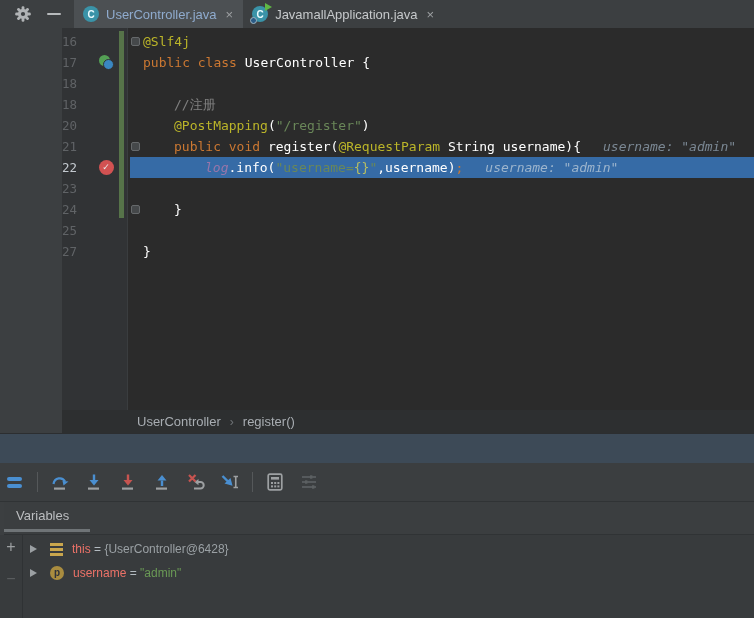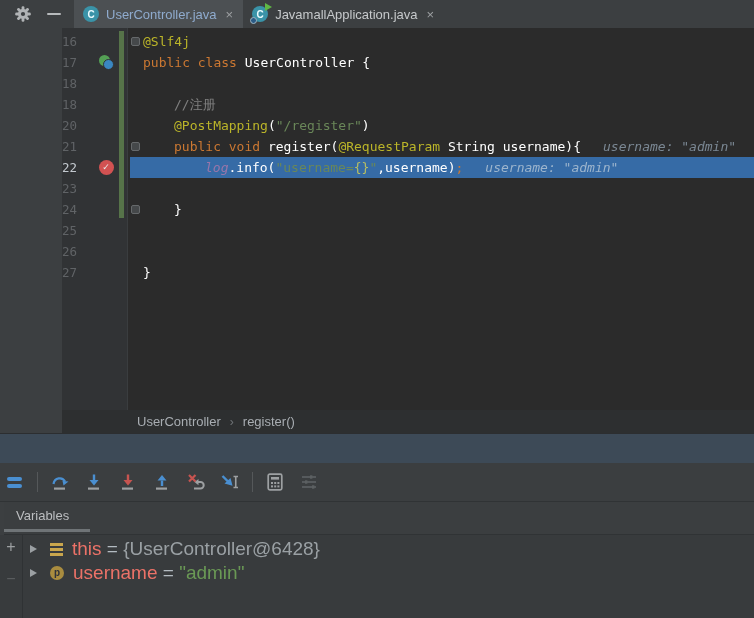--- a/index.html
+++ b/index.html
@@ -79,21 +79,21 @@
   .dbg-tab-label{position:absolute;left:12px;top:6px;font-size:13px;color:#bcbec0;}
   .dbg-tab-underline{position:absolute;left:0;bottom:2px;width:86px;height:3px;background:#6f7477;}
 
   
   .dbg-tree{position:absolute;top:535px;left:0;width:754px;height:83px;background:#383b3d;}
   .tree-toolbar{position:absolute;left:0;top:0;width:22px;height:83px;border-right:1px solid #2f3234;
                 display:flex;flex-direction:column;align-items:center;}
   .tt-add{margin-top:4px;color:#9da0a2;font-size:16px;line-height:16px;}
   .tt-remove{margin-top:16px;color:#5b5f61;font-size:16px;line-height:16px;}
   .tree-rows{position:absolute;left:23px;top:2px;right:0;}
-  .var-row{height:24px;display:flex;align-items:center;font-size:19px;}
+  .var-row{height:24px;display:flex;align-items:center;font-size:12px;}
   .twisty{width:0;height:0;border-top:4.5px solid transparent;border-bottom:4.5px solid transparent;
           border-left:7px solid #9ba0a3;margin-left:7px;margin-right:13px;flex:0 0 auto;}
   .vicon{flex:0 0 auto;margin-right:9px;}
   .vicon.field{width:13px;height:13px;
        background:repeating-linear-gradient(to bottom,#c9a64d 0 3px,rgba(0,0,0,0) 3px 5px);}
   .vicon.parameter{width:14px;height:14px;border-radius:50%;background:#a98c3f;
        display:flex;align-items:center;justify-content:center;}
   .vicon.parameter::after{content:"p";color:#30333a;font-size:10px;font-weight:bold;line-height:1;}
   .vname{color:#ec7268;}
   .veq{color:#b3bbc1;white-space:pre;}
@@ -197,26 +197,20 @@
               <div class="row-code" style="padding-left: 13px;"></div>
             </div>
             <div class="ed-row">
               <span class="g-num">24</span>
               <span class="g-icon"></span>
               <span class="g-spacer"></span>
               <div class="row-code" style="padding-left: 44px;"><span class="fold-marker"></span><span class="tk-plain">}</span></div>
             </div>
             <div class="ed-row">
               <span class="g-num">25</span>
-              <span class="g-icon"></span>
-              <span class="g-spacer"></span>
-              <div class="row-code" style="padding-left: 13px;"></div>
-            </div>
-            <div class="ed-row">
-              <span class="g-num">26</span>
               <span class="g-icon"></span>
               <span class="g-spacer"></span>
               <div class="row-code" style="padding-left: 13px;"></div>
             </div>
             <div class="ed-row">
               <span class="g-num">27</span>
               <span class="g-icon"></span>
               <span class="g-spacer"></span>
               <div class="row-code" style="padding-left: 13px;"><span class="tk-plain">}</span></div>
             </div>

